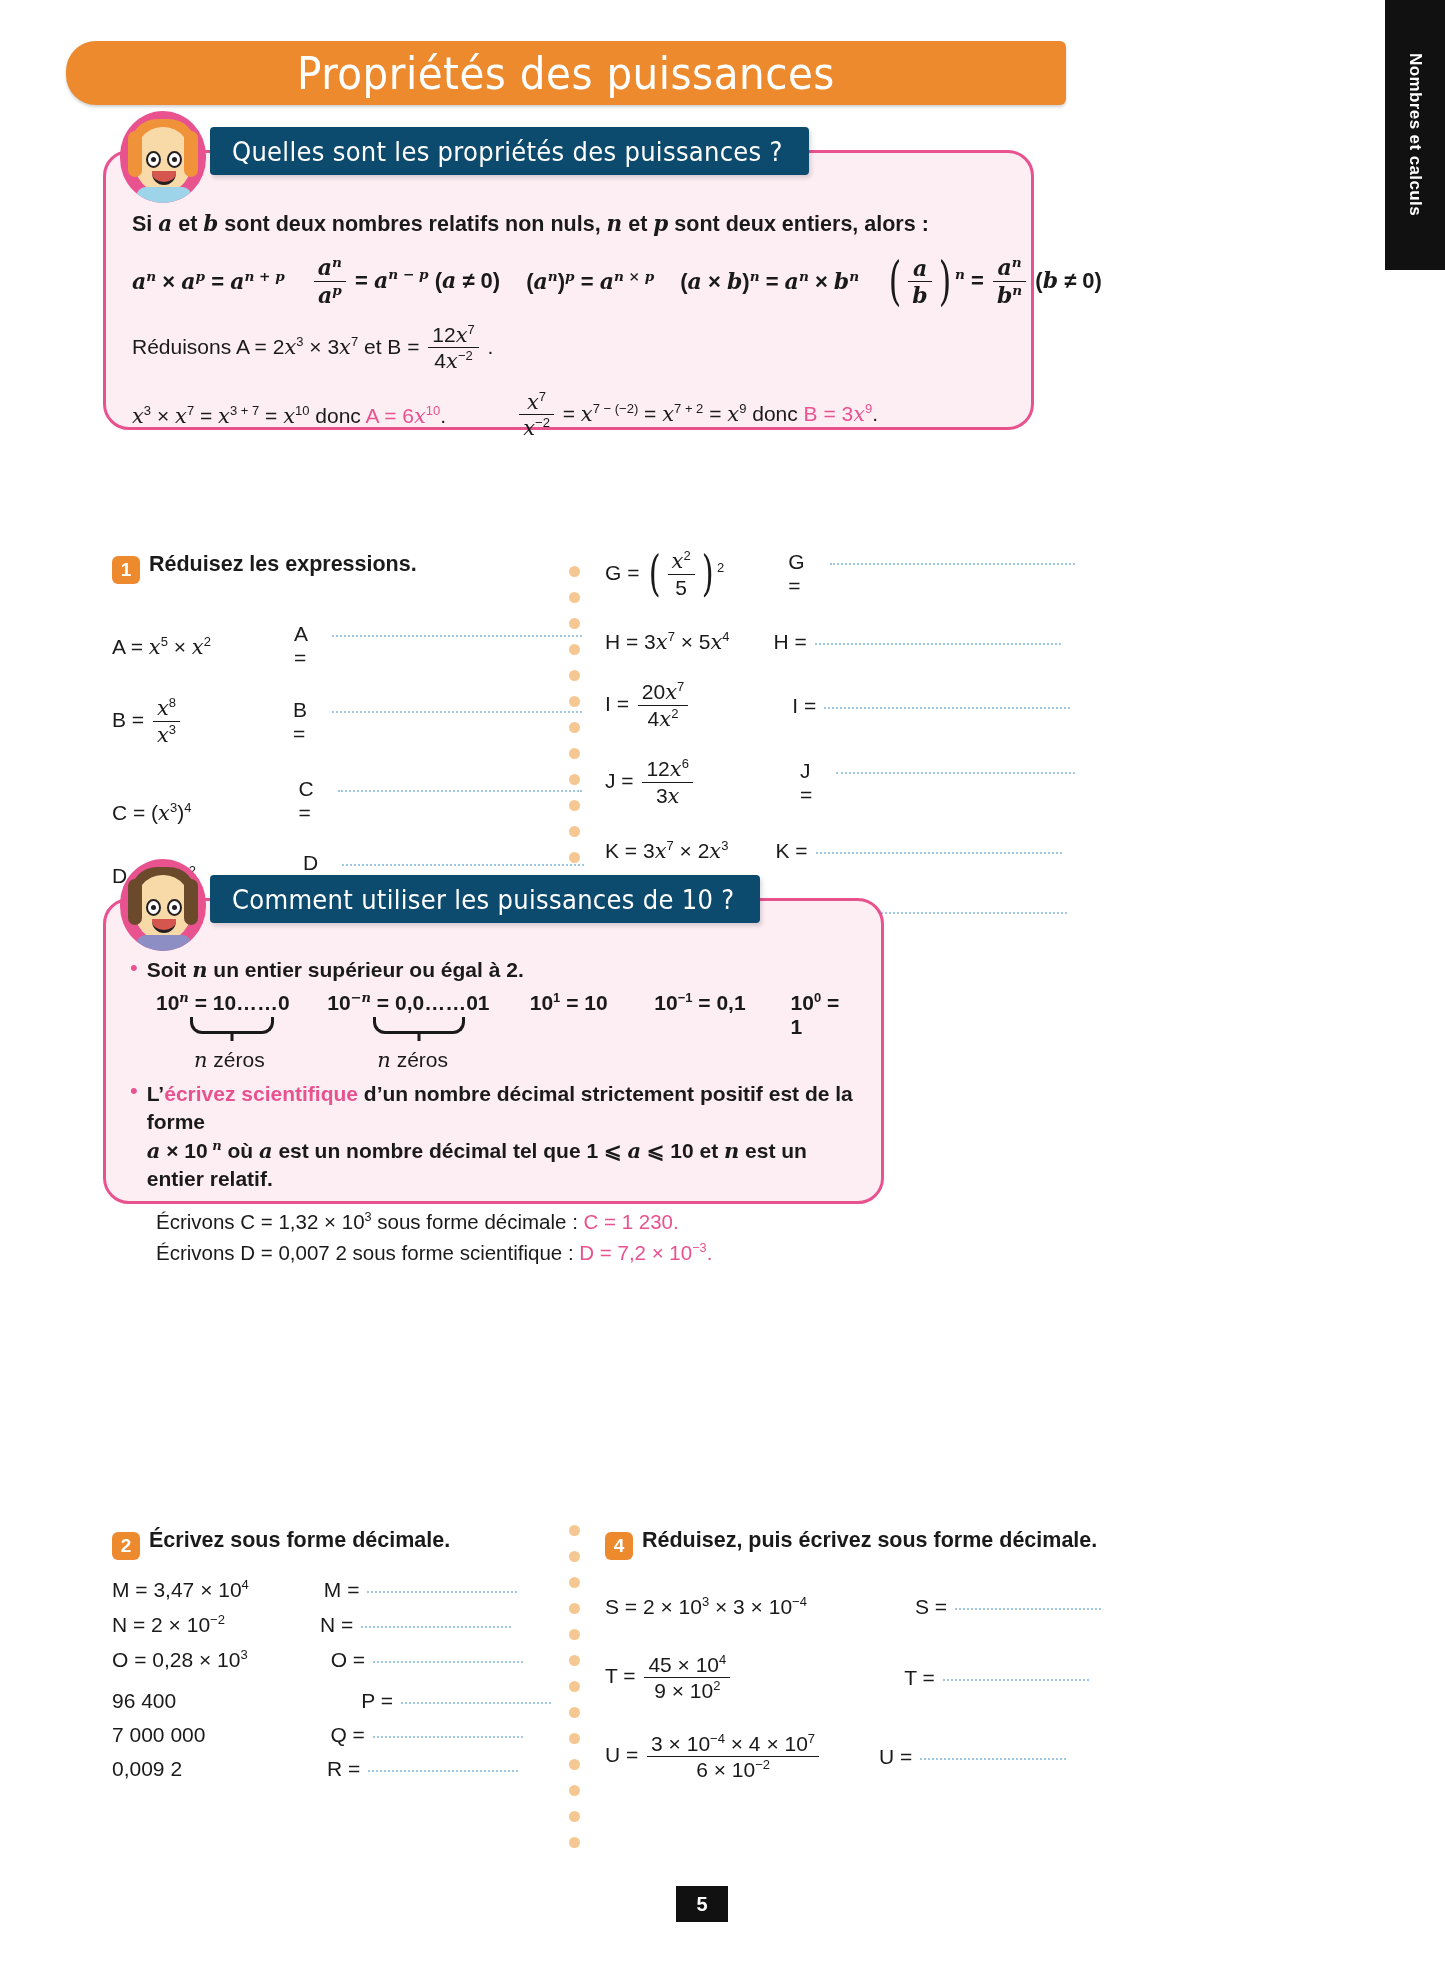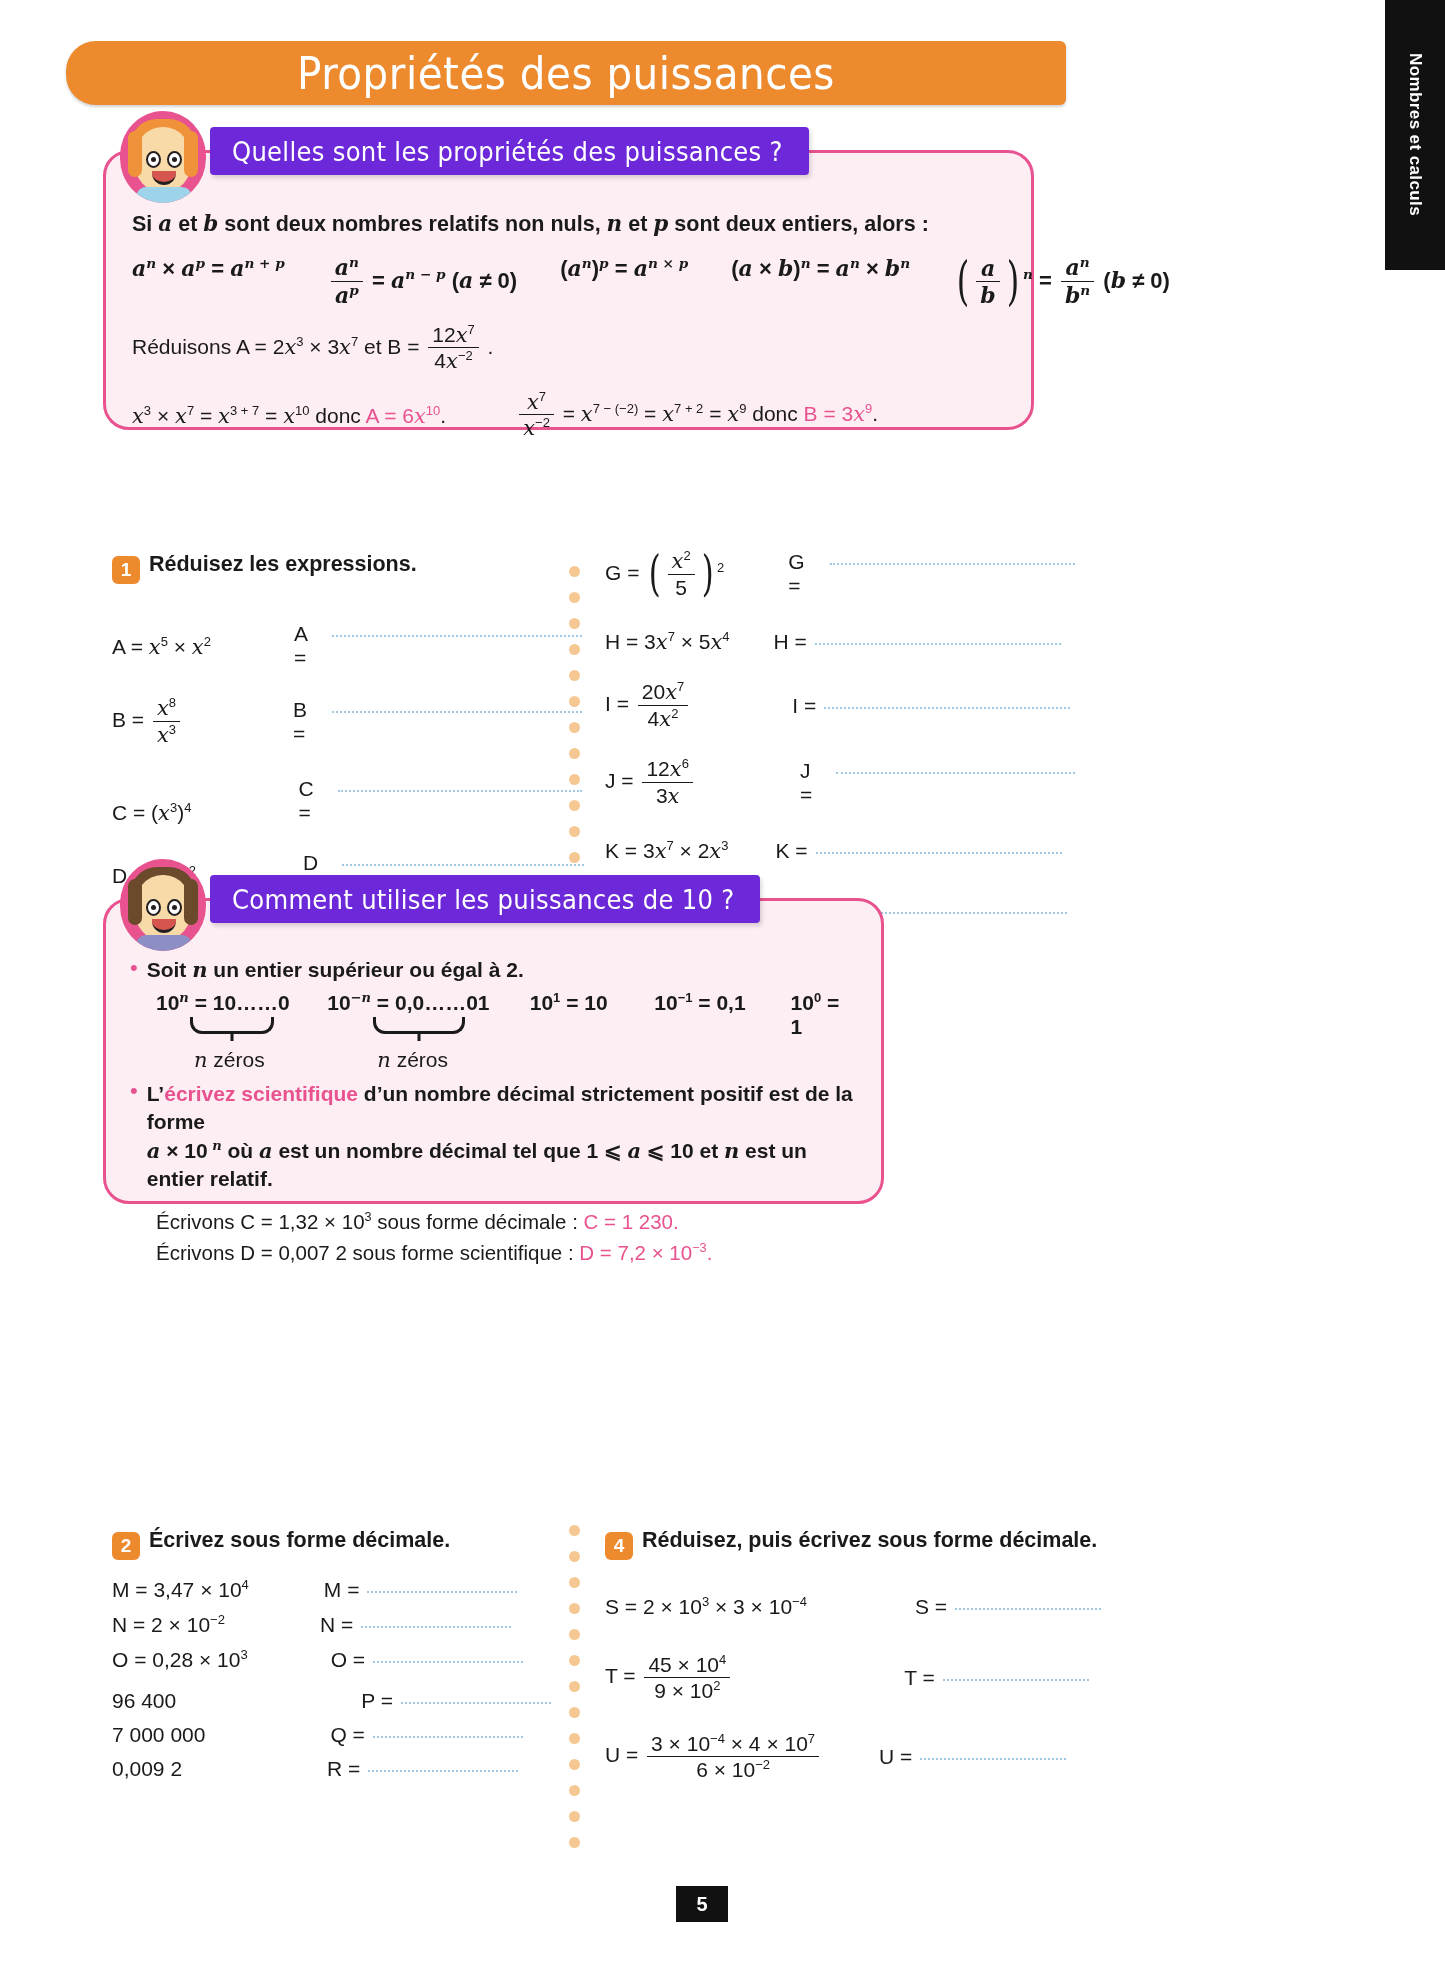--- a/index.html
+++ b/index.html
@@ -47,21 +47,21 @@
     position:absolute;
     border:3px solid #e8528f;
     border-radius:26px;
     background:#fdeef4;
   }
   .lesson.one{ left:103px; top:150px; width:925px; height:274px; }
   .lesson.two{ left:103px; top:898px; width:775px; height:300px; }
 
   .lesson-hdr{
     position:absolute; top:-26px; left:104px;
-    height:48px; background:#6d28d9;
+    height:48px; background:#0c4a6e;
     border-radius:4px 4px 4px 4px;
     display:flex; align-items:center;
     padding:0 26px 0 22px;
     box-shadow:2px 3px 4px rgba(0,0,0,.15);
   }
   .lesson-hdr span{
     color:#ffffff; font-size:27px; letter-spacing:.3px;
     font-family:"DejaVu Sans", sans-serif; font-stretch:condensed;
     white-space:nowrap;
   }
@@ -126,21 +126,21 @@
     font-size:1.0em;
   }
   .paren .pl,.paren .pr{
     font-size:2.35em; font-weight:300; line-height:.72;
     transform:scaleX(.62); display:inline-block;
     font-family:"DejaVu Serif", serif;
   }
 
   .intro{ font-weight:bold; font-size:21.5px; margin:0 0 18px 2px; }
   .rules{
-    display:flex; align-items:flex-start; gap:17px;
+    display:flex; align-items:center; gap:0;
     font-weight:bold; font-size:22px; margin:0 0 14px 2px;
   }
   .rules > div{ margin-right:26px; white-space:nowrap; }
   .ex-line{ font-size:21px; margin:14px 0 0 2px; }
   .pink{ color:#e8528f; }
 
   
   .num-badge{
     display:inline-block; width:28px; height:28px; line-height:28px;
     background:#ee8a2e; color:#fff; border-radius:6px;

